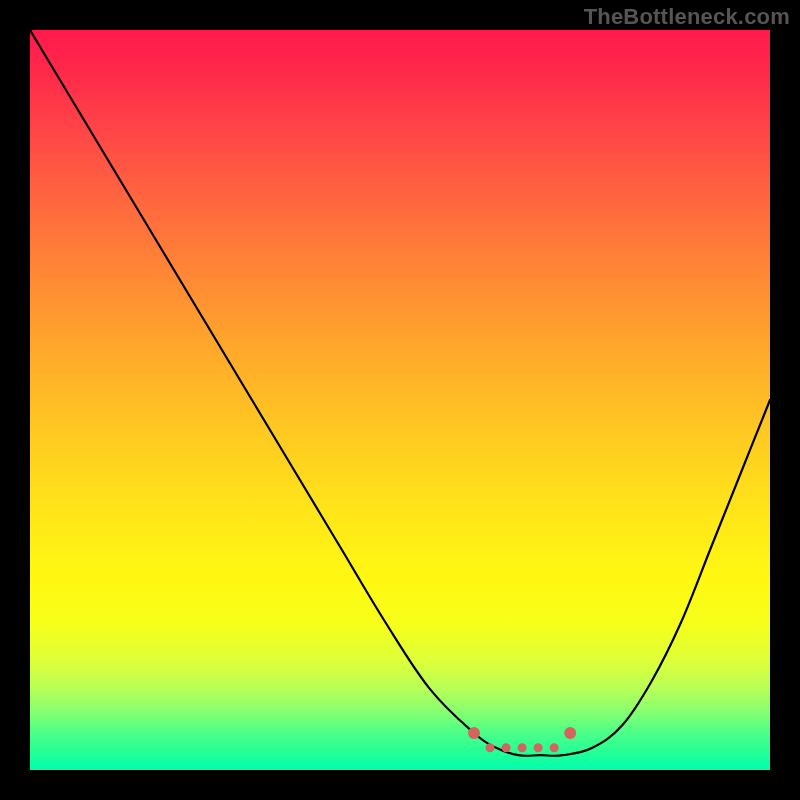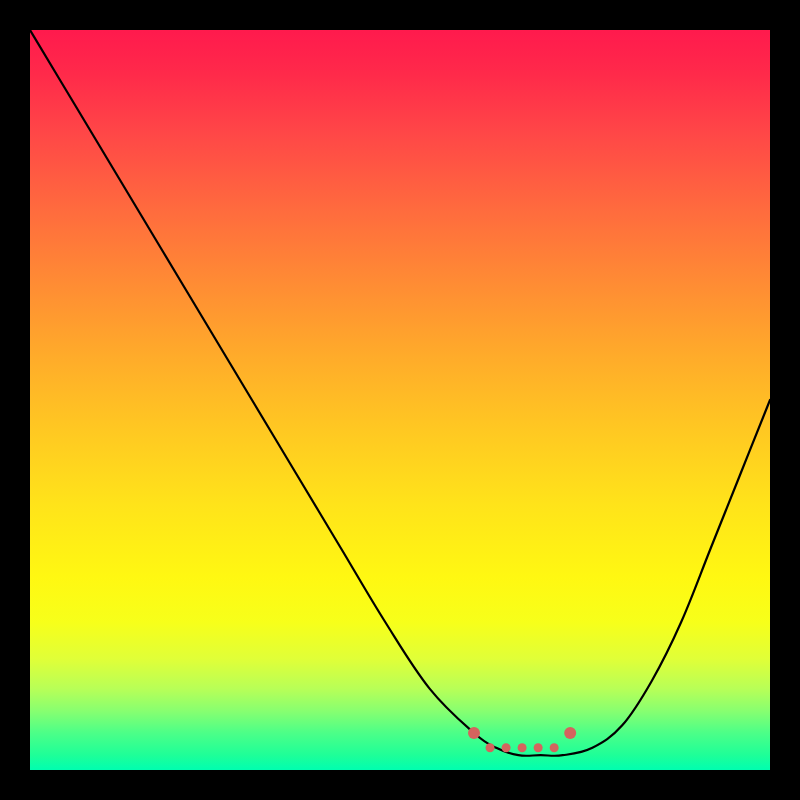--- a/index.html
+++ b/index.html
@@ -75,20 +75,21 @@
     top: 0;
     width: 740px;
     height: 740px;
     pointer-events: none;
   }
 </style>
 </head>
 <body>
 
 <div class="frame">
+  <div class="watermark">TheBottleneck.com</div>
 
   <div class="plot-area">
     <div class="gradient"></div>
 
     <svg class="curve" viewBox="0 0 740 740" preserveAspectRatio="none">
       <path id="curve-path" fill="none" stroke-width="2.2" stroke-linecap="round" stroke-linejoin="round" d="M 0 0 C 7.991999999999999 13.32, 28.416 47.36, 44.4 74 C 60.384 100.64, 72.816 121.36, 88.8 148 C 104.78399999999999 174.64, 117.216 195.36, 133.2 222 C 149.184 248.64, 161.61599999999999 269.36, 177.6 296 C 193.584 322.64, 206.016 343.36, 222 370 C 237.984 396.64, 250.41599999999997 417.36, 266.4 444 C 282.38399999999996 470.64, 294.81600000000003 491.36, 310.8 518 C 326.784 544.64, 339.216 566.692, 355.2 592 C 371.18399999999997 617.308, 383.61600000000004 638.62, 399.6 658.6 C 415.584 678.58, 432.012 692.344, 444 703 C 455.988 713.656, 458.20799999999997 713.804, 466.2 717.8 C 474.192 721.7959999999999, 480.408 723.868, 488.40000000000003 725.2 C 496.39200000000005 726.532, 502.608 725.2, 510.59999999999997 725.2 C 518.592 725.2, 523.476 726.532, 532.8 725.2 C 542.1239999999999 723.868, 551.7439999999999 723.1279999999999, 562.4 717.8 C 573.056 712.472, 581.3439999999999 707.588, 592 695.6 C 602.6560000000001 683.6120000000001, 610.944 669.8480000000001, 621.6 651.2 C 632.2560000000001 632.552, 640.544 615.976, 651.2 592 C 661.8560000000001 568.024, 670.1440000000001 544.64, 680.8000000000001 518 C 691.456 491.36, 699.744 470.64, 710.4 444 C 721.0559999999999 417.36, 734.672 383.32, 740 370" stroke="#000000"></path>
     </svg>
 
     <svg class="dots" viewBox="0 0 740 740" preserveAspectRatio="none">
       <g id="dot-group">

